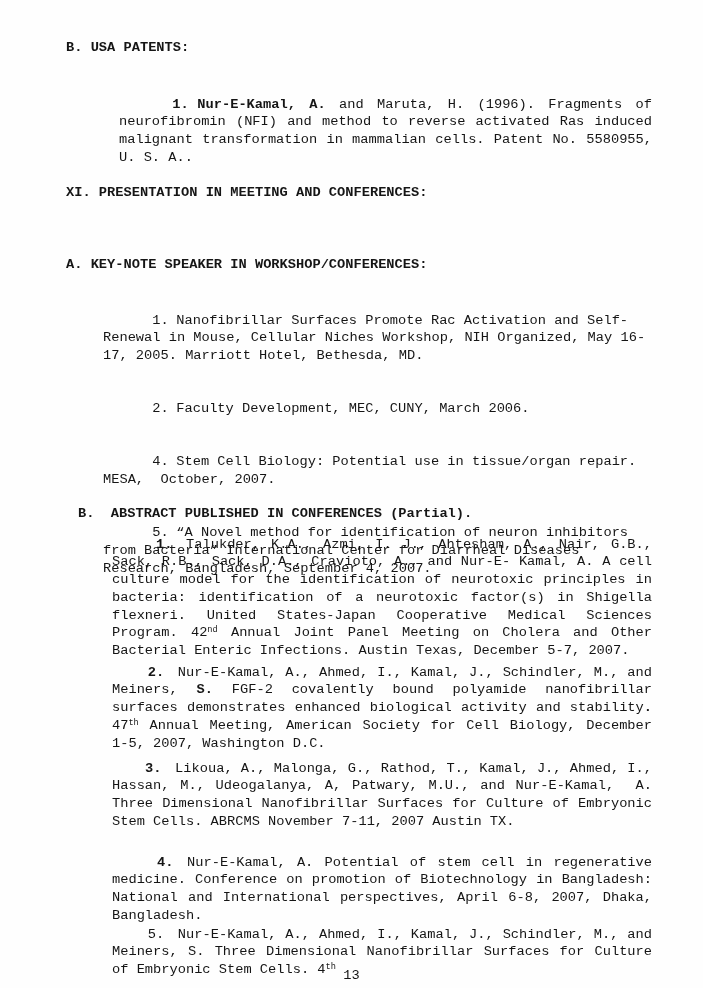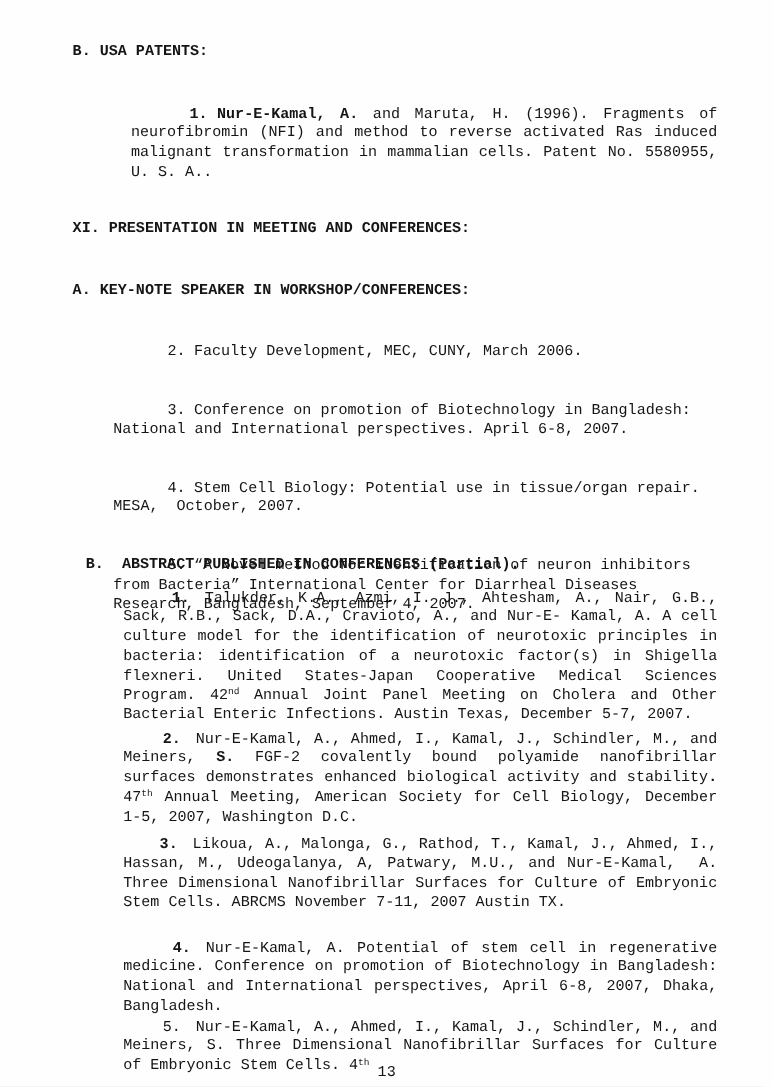--- a/index.html
+++ b/index.html
@@ -35,30 +35,30 @@
 
 <div class="page">
 
   <div class="abs heading" style="top:39px;left:66px;">B. USA PATENTS:</div>
 
   <div class="abs para just hang patent1" style="top:78px;left:110px;width:542px;">
     <span class="marker">1.</span><span><span class="b">Nur-E-Kamal, A.</span><span> and Maruta, H. (1996). Fragments of neurofibromin (NFI) and method to reverse activated Ras induced malignant transformation in mammalian cells. Patent No. 5580955, U. S. A..</span></span>
   </div>
 
 
-  <div class="abs heading" style="top:200px;left:66px;">XI. PRESENTATION IN MEETING AND CONFERENCES:</div>
+  <div class="abs heading" style="top:184px;left:66px;">XI. PRESENTATION IN MEETING AND CONFERENCES:</div>
 
   <div class="abs heading" style="top:256px;left:66px;">A. KEY-NOTE SPEAKER IN WORKSHOP/CONFERENCES:</div>
 
   <div class="abs" style="top:294px;left:79px;width:573px;">
     <div class="list-item keynote-item">
-      <span class="marker">2.</span><span>Faculty Development, MEC, CUNY, March 2006.</span>
+      <span class="marker">1.</span><span>Nanofibrillar Surfaces Promote Rac Activation and Self-Renewal in Mouse, Cellular Niches Workshop, NIH Organized, May 16-17, 2005. Marriott Hotel, Bethesda, MD.</span>
     </div>
     <div class="list-item keynote-item">
-      <span class="marker">3.</span><span>Conference on promotion of Biotechnology in Bangladesh: National and International perspectives. April 6-8, 2007.</span>
+      <span class="marker">2.</span><span>Faculty Development, MEC, CUNY, March 2006.</span>
     </div>
     <div class="list-item keynote-item">
       <span class="marker">4.</span><span>Stem Cell Biology: Potential use in tissue/organ repair. MESA,  October, 2007.</span>
     </div>
     <div class="list-item keynote-item">
       <span class="marker">5.</span><span>“A Novel method for identification of neuron inhibitors from Bacteria” International Center for Diarrheal Diseases Research, Bangladesh, September 4, 2007.</span>
     </div>
   </div>
 
   <div class="abs heading" style="top:481px;left:78px;margin-top:24px;">B.  ABSTRACT PUBLISHED IN CONFERENCES (Partial).</div>

